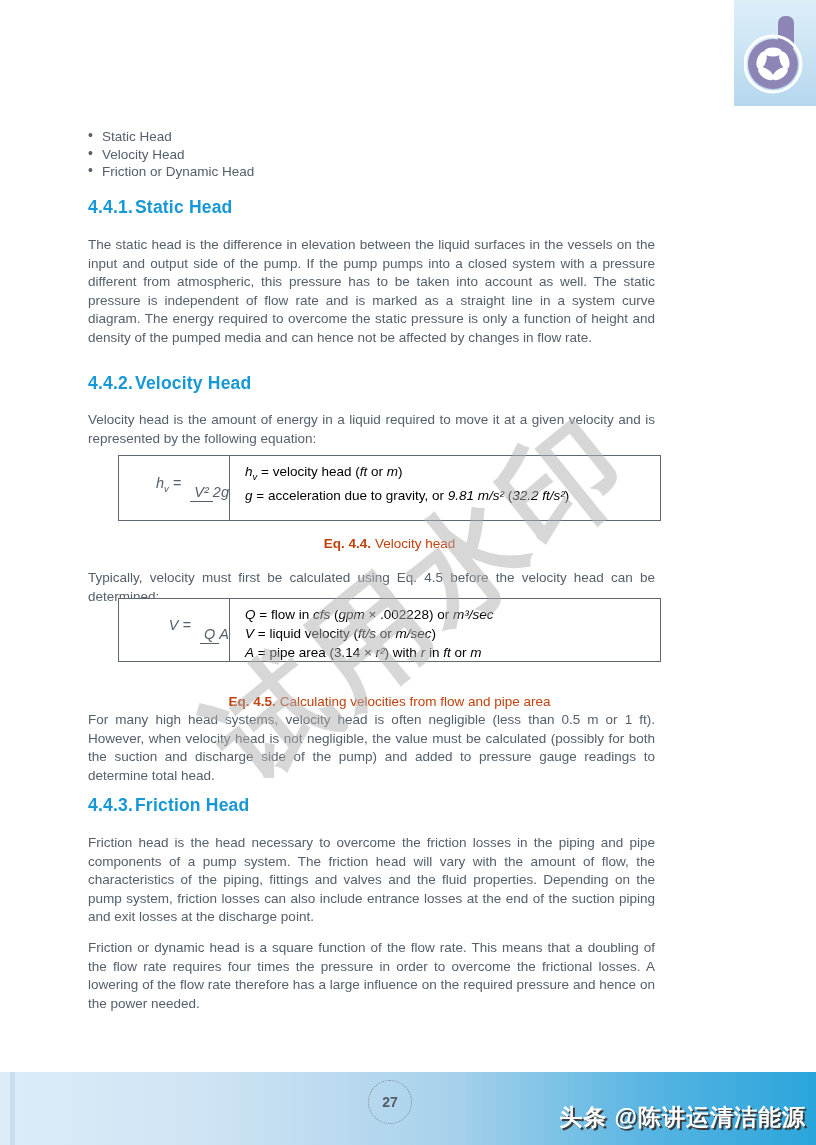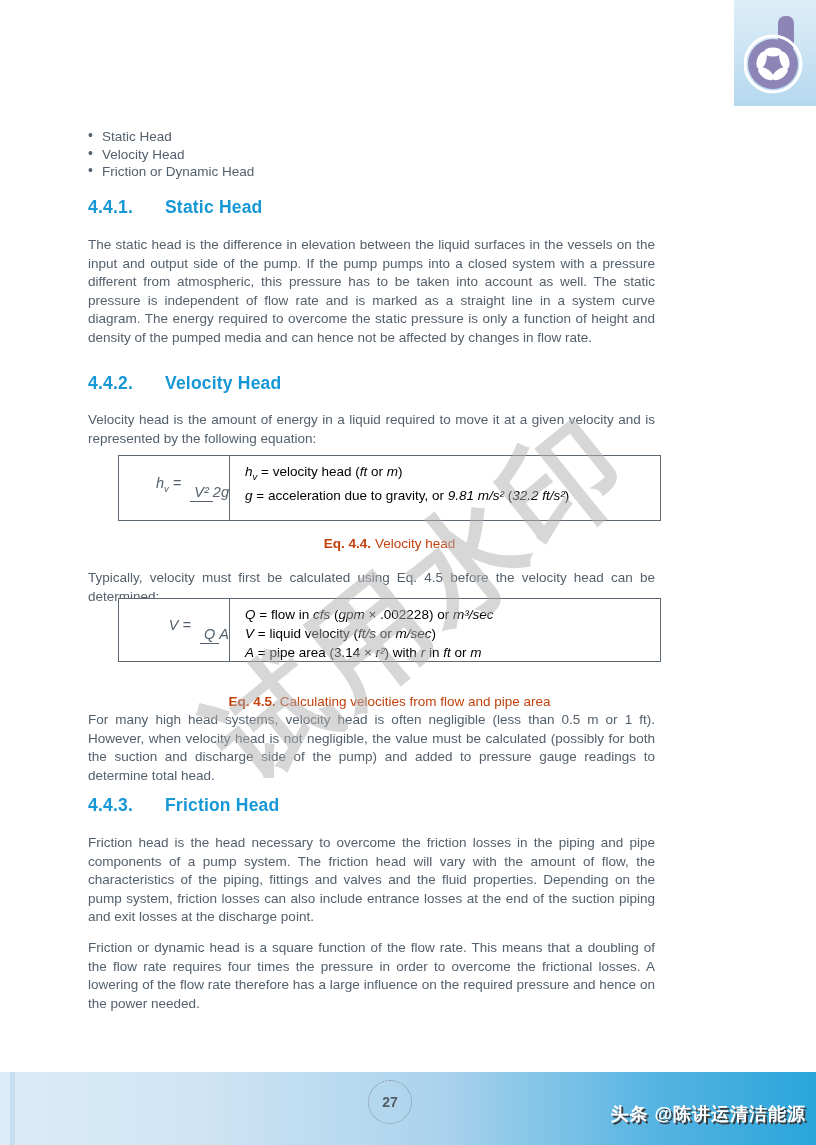--- a/index.html
+++ b/index.html
@@ -12,21 +12,21 @@
   .brand-square svg{position:absolute; left:10px; top:14px;}
 
   
   .col{position:absolute; left:88px; width:567px; color:#54606c;}
 
   .bullets{list-style:none; margin:0; padding:0; font-size:13.5px; line-height:17.6px;}
   .bullets li{position:relative; padding-left:14px;}
   .bullets li::before{content:"•"; position:absolute; left:0; top:-1px; font-size:14px;}
 
   .heading{font-size:17.5px; font-weight:700; color:#1697d6; letter-spacing:.2px;}
-  .heading .hnum{margin-right:32px;}
+  .heading .hnum{margin-right:2px;}
 
   .para{font-size:13.5px; line-height:18.6px; text-align:justify; margin:0;}
 
   
   .eqbox{position:absolute; left:118px; width:543px; border:1px solid #5d6872;
     display:flex; box-sizing:border-box; background:#fff;}
   .eq-left{width:110px; border-right:1px solid #5d6872; display:flex; align-items:center; justify-content:flex-end;}
   .eq-right{flex:1; padding:6px 0 6px 15px; font-size:13.5px; line-height:19px;}
   .formula{font-style:italic; font-size:14.5px; color:#54606c;}
   .formula sub{font-size:9.5px;}
@@ -47,21 +47,21 @@
     color:rgba(175,175,175,0.50); pointer-events:none; z-index:5; white-space:nowrap;}
 
   
   .bottom-band{position:absolute; left:0; top:1072px; width:816px; height:73px;
     background:linear-gradient(90deg,#dcecf8 0%,#cfe4f4 25%,#a9d2ec 55%,#56b4e2 80%,#2aa5db 100%);}
   .band-strip{position:absolute; left:10px; top:0; width:5px; height:73px; background:#c7ddf1;}
   .page-circle{position:absolute; left:368px; top:8px; width:42px; height:42px;
     border:1.6px dotted #7d868e; border-radius:50%;
     display:flex; align-items:center; justify-content:center;
     font-size:14px; font-weight:700; color:#555c63;}
-  .channel-mark{position:absolute; right:10px; top:30px; font-size:18px; font-weight:700;
+  .channel-mark{position:absolute; right:10px; top:30px; font-size:23px; font-weight:700;
     color:#ffffff; text-shadow:2px 2px 0 #3c3c3c; letter-spacing:1px; white-space:nowrap;}
   .channel-mark .handle{font-weight:600;}
 </style>
 </head>
 <body>
 
 <div id="page">
 
   <div class="brand-square">
     <svg width="62" height="84" viewBox="0 0 62 84">

